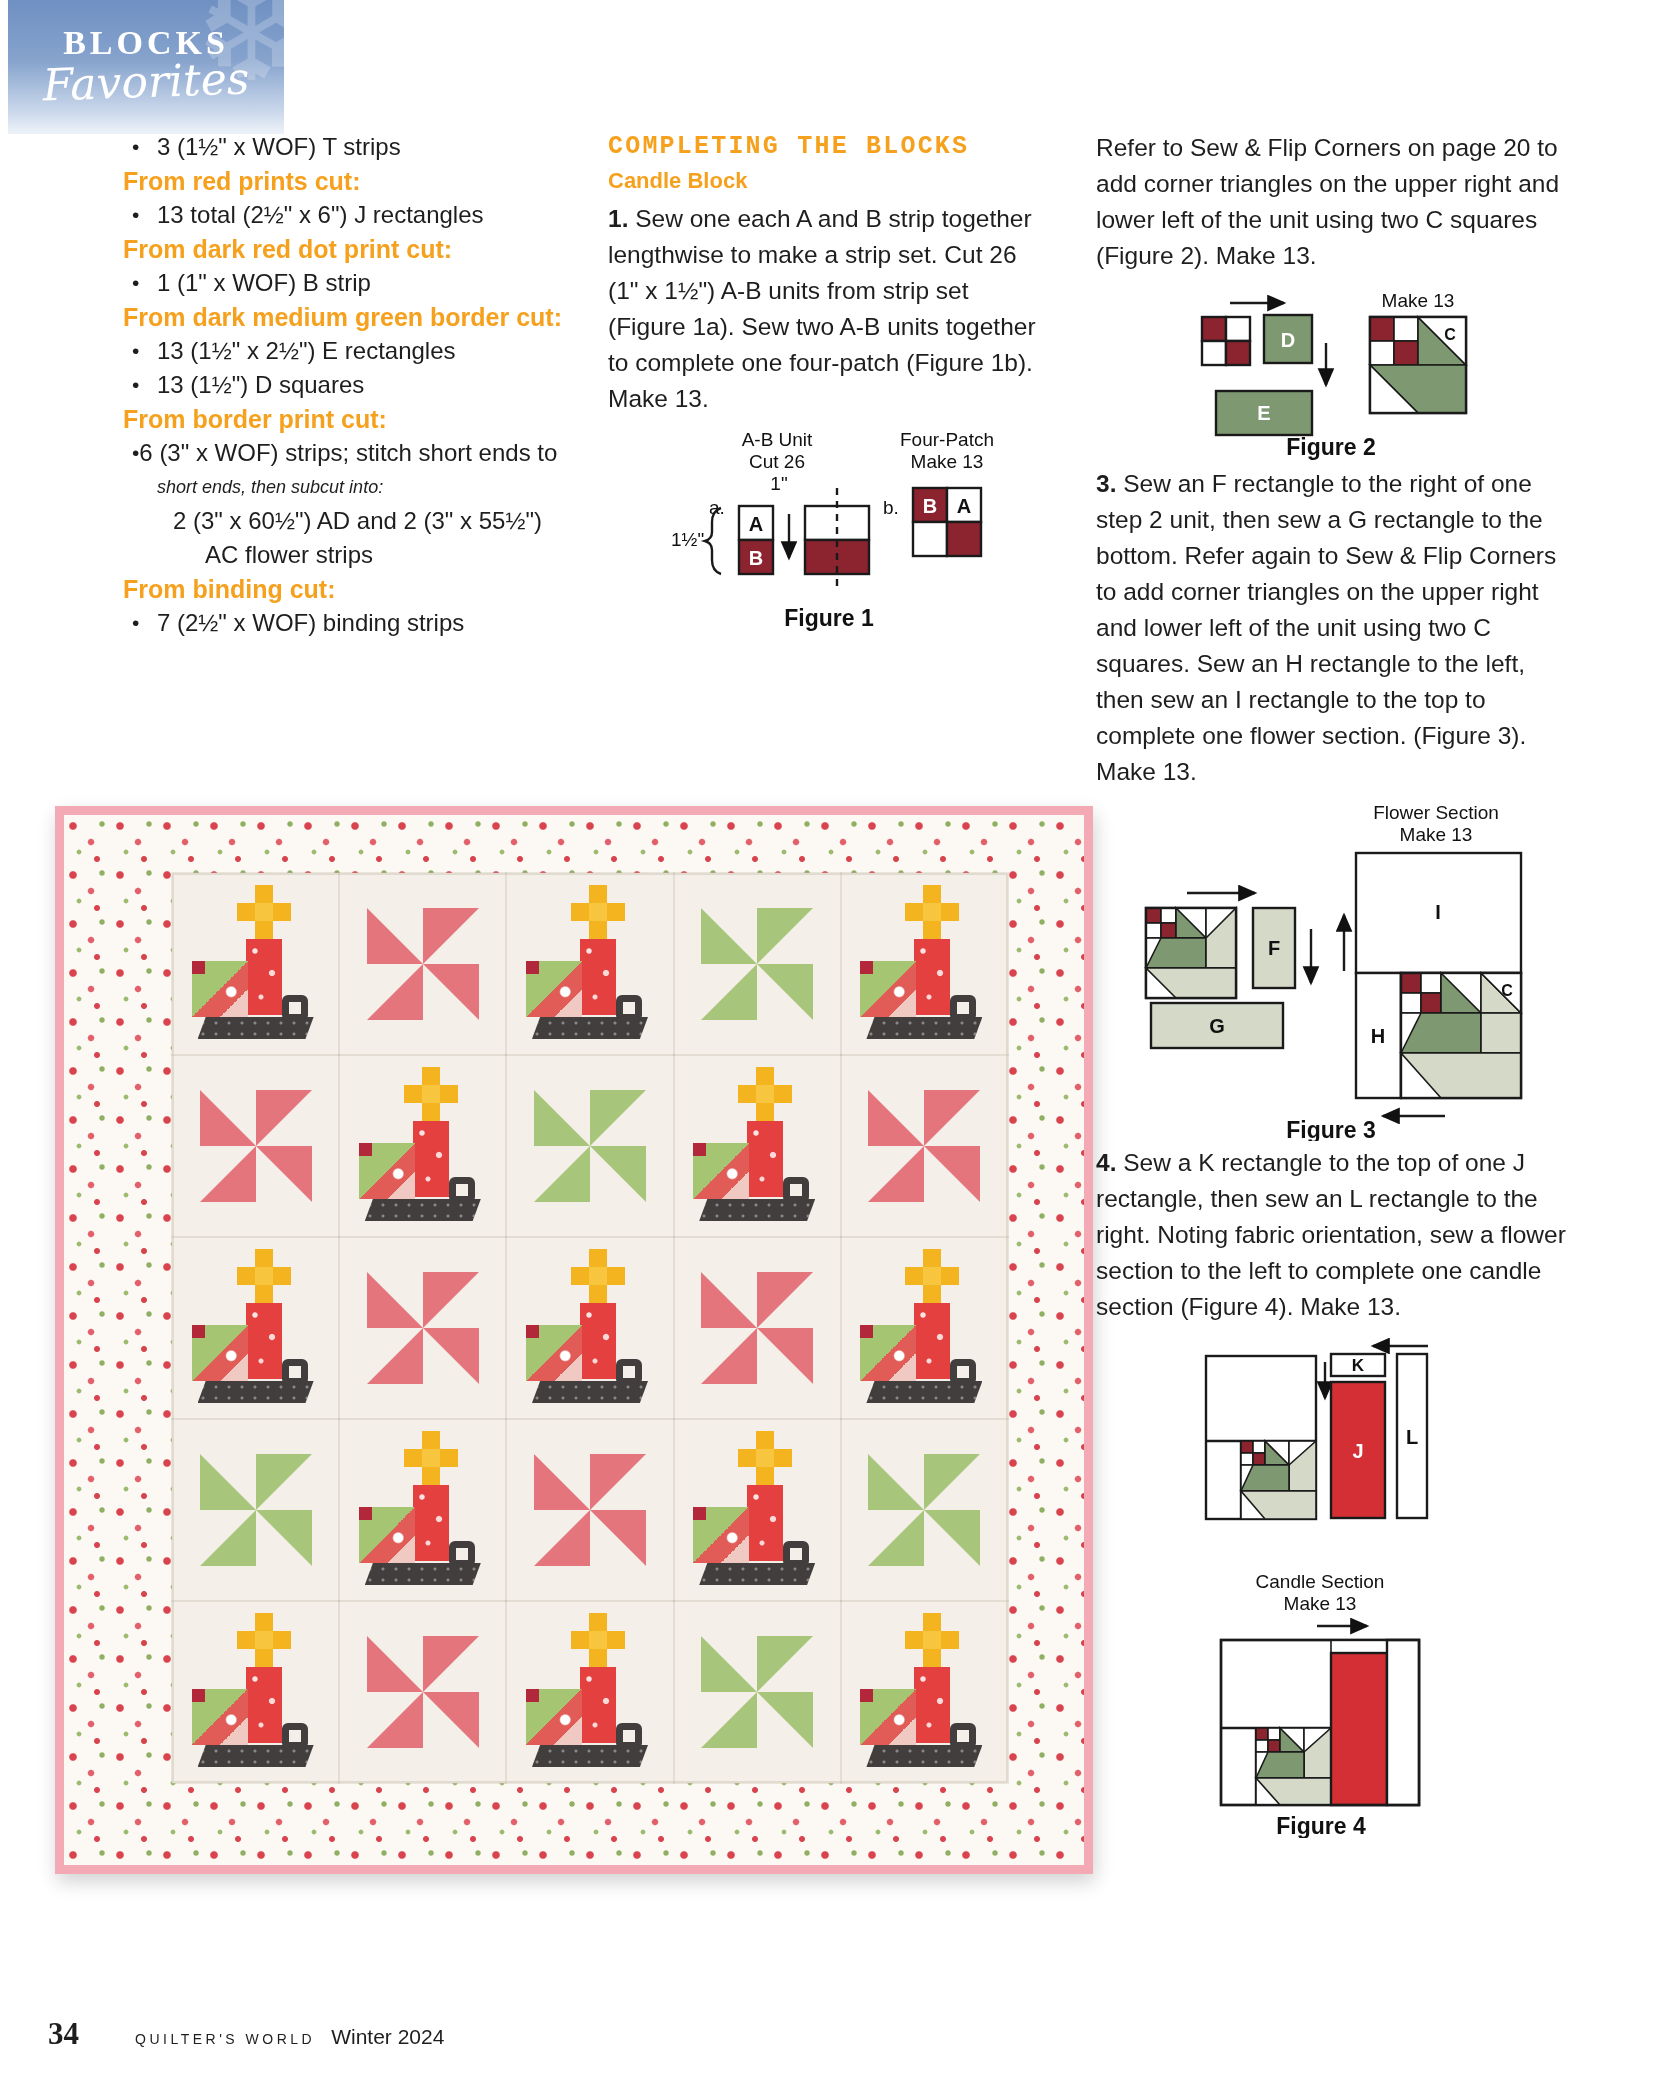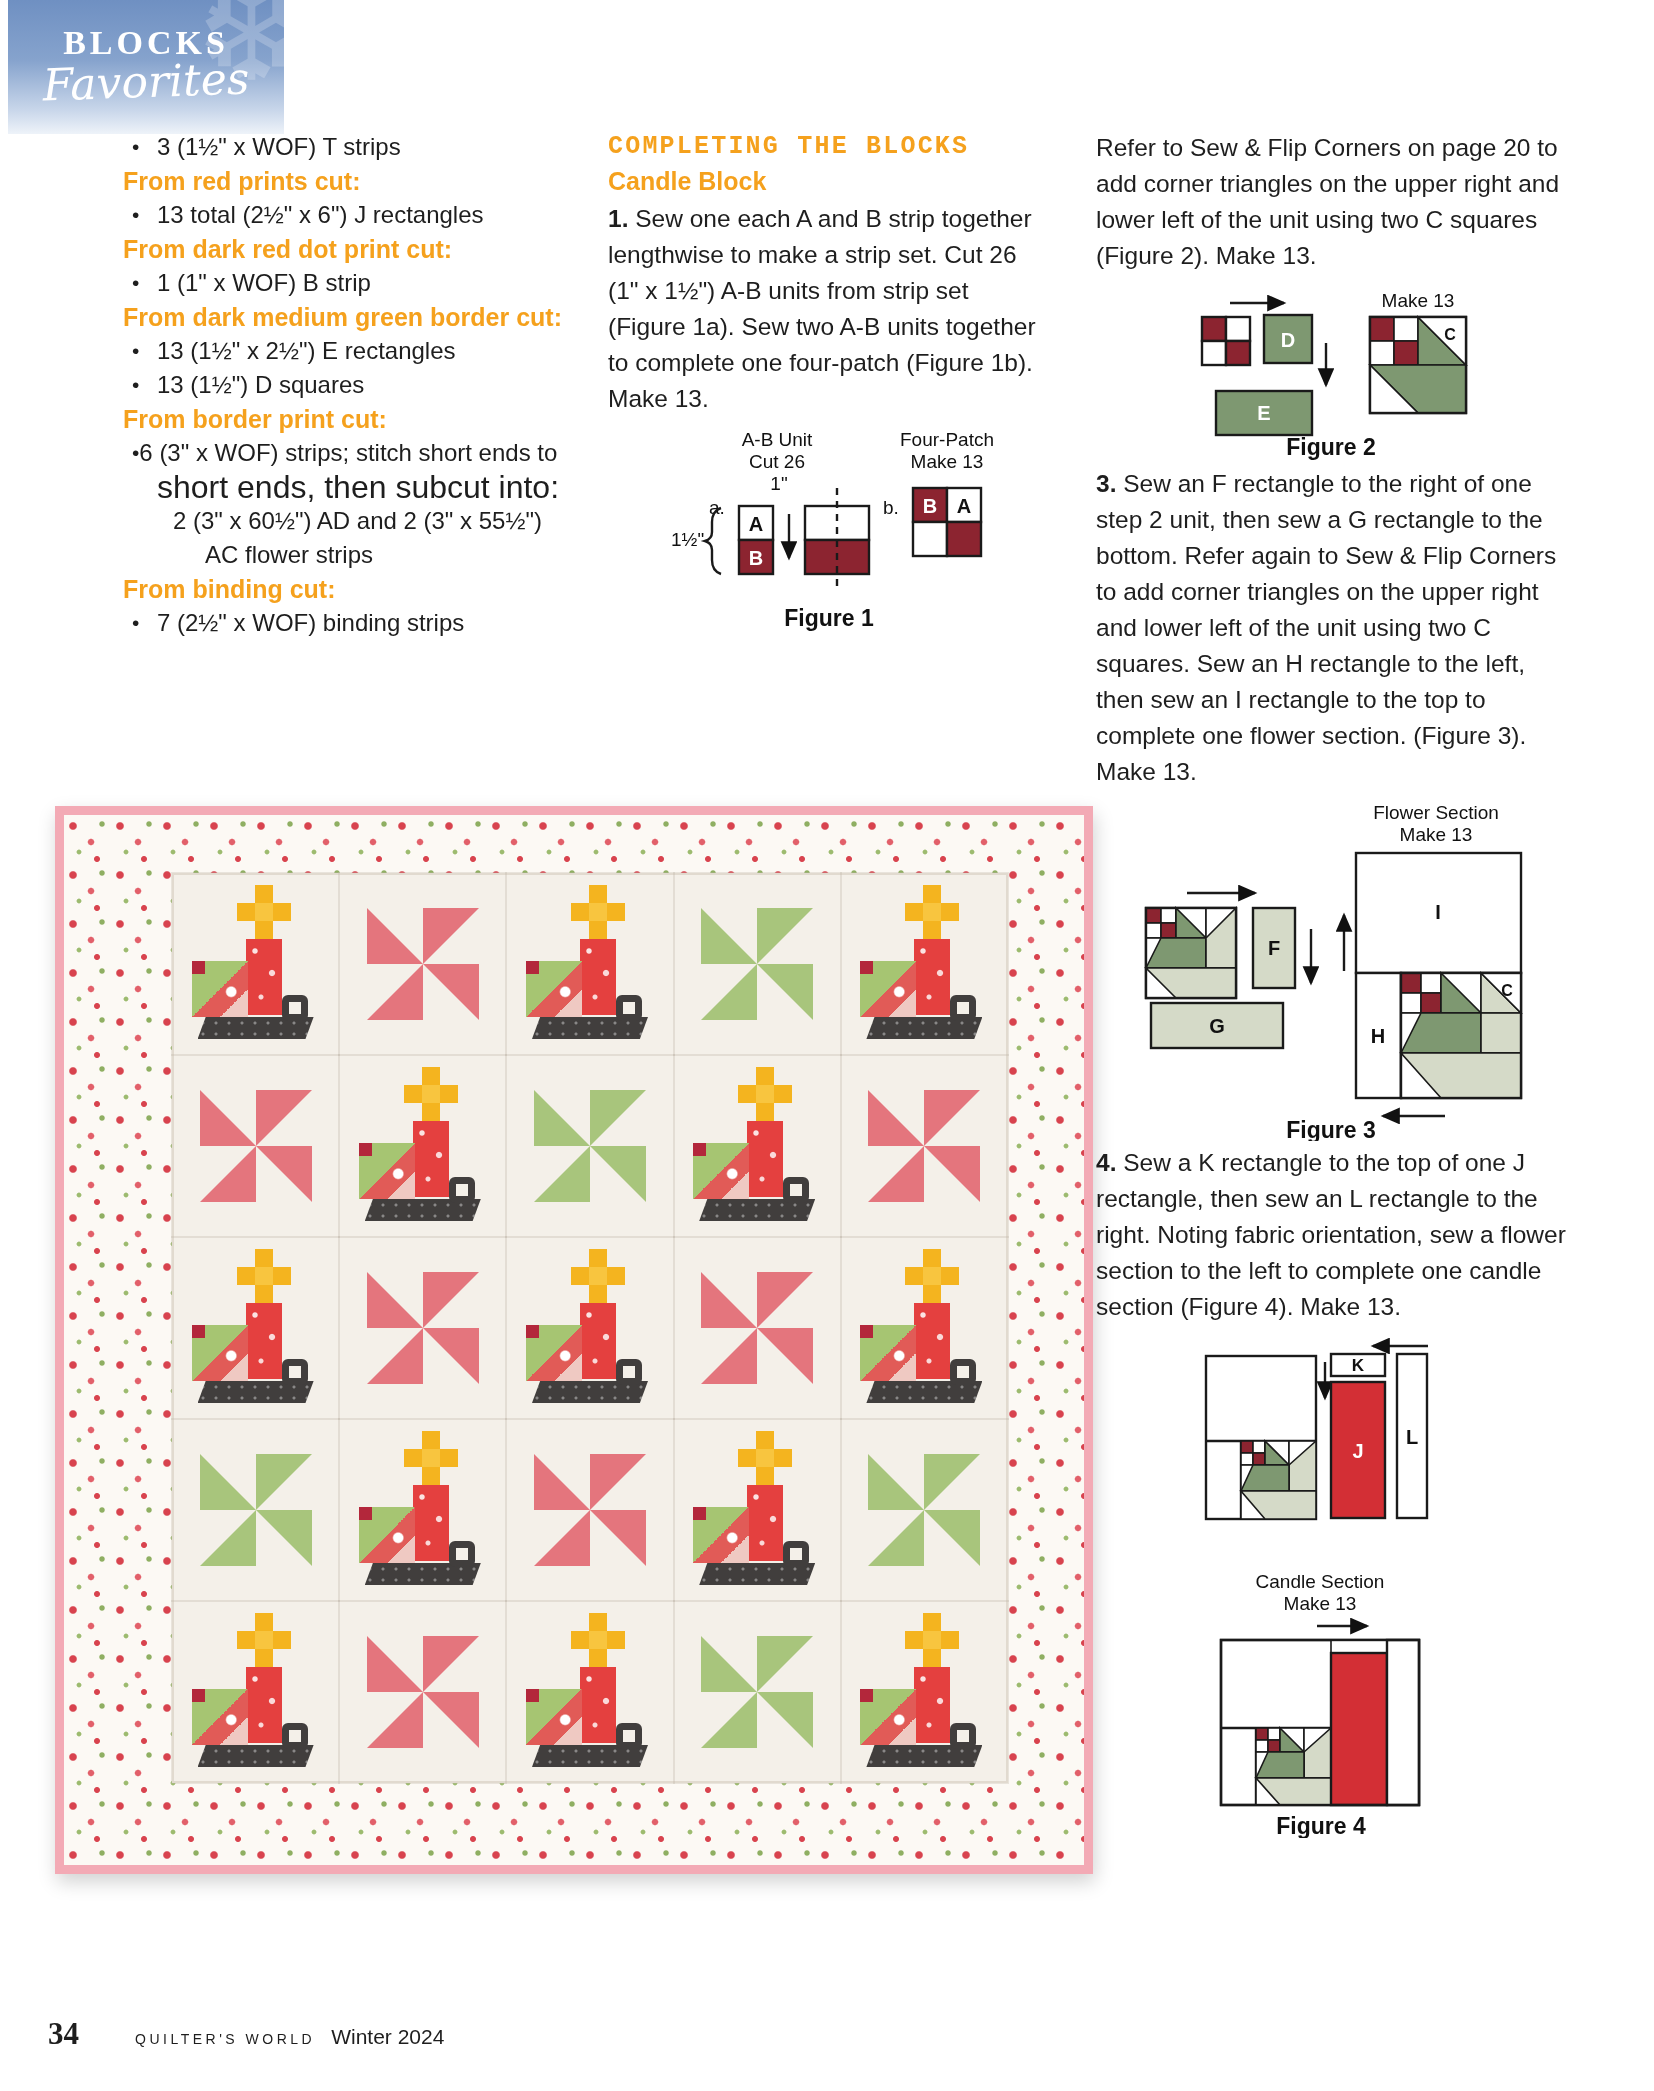--- a/index.html
+++ b/index.html
@@ -25,26 +25,26 @@
   
   .col{position:absolute;top:130px;}
   .col-left{left:123px;width:412px;}
   .col-mid{left:608px;width:442px;}
   .col-right{left:1096px;width:470px;}
 
   .cut-heading{color:var(--orange);font-weight:bold;font-size:25px;line-height:34px;white-space:nowrap;}
   .cut-item{font-size:24px;line-height:34px;display:flex;}
   .bullet{width:34px;padding-left:9px;box-sizing:border-box;font-size:21px;}
   .cut-text{white-space:nowrap;}
-  .cut-cont{font-size:32px;line-height:34px;margin-left:34px;white-space:nowrap;}
+  .cut-cont{font-size:18px;line-height:34px;margin-left:34px;white-space:nowrap;font-style:italic;}
   .cut-sub{font-size:24px;line-height:34px;margin-left:50px;white-space:nowrap;}
   .cut-sub-2{margin-left:82px;}
 
   .sec-heading{color:var(--orange);font-weight:bold;font-size:25px;letter-spacing:2.2px;line-height:34px;font-family:Liberation Mono, monospace;}
-  .sub-heading{color:var(--orange);font-weight:bold;font-size:25px;line-height:34px;margin-bottom:3px;}
+  .sub-heading{color:var(--orange);font-weight:bold;font-size:22px;line-height:34px;margin-bottom:3px;}
   .step{font-size:24.5px;line-height:36px;margin:0 0 13px 0;}
   .stepnum{font-weight:bold;}
 
   .figure{display:block;margin:10px auto 4px;}
   svg text{font-family:"Liberation Sans",sans-serif;fill:#111;}
   .lbl{font-size:19px;}
   .cl{font-size:20px;font-weight:bold;}
   .clm{font-size:17px;font-weight:bold;}
   .cls{font-size:16px;font-weight:bold;}
   .clw{fill:#ffffff;}

